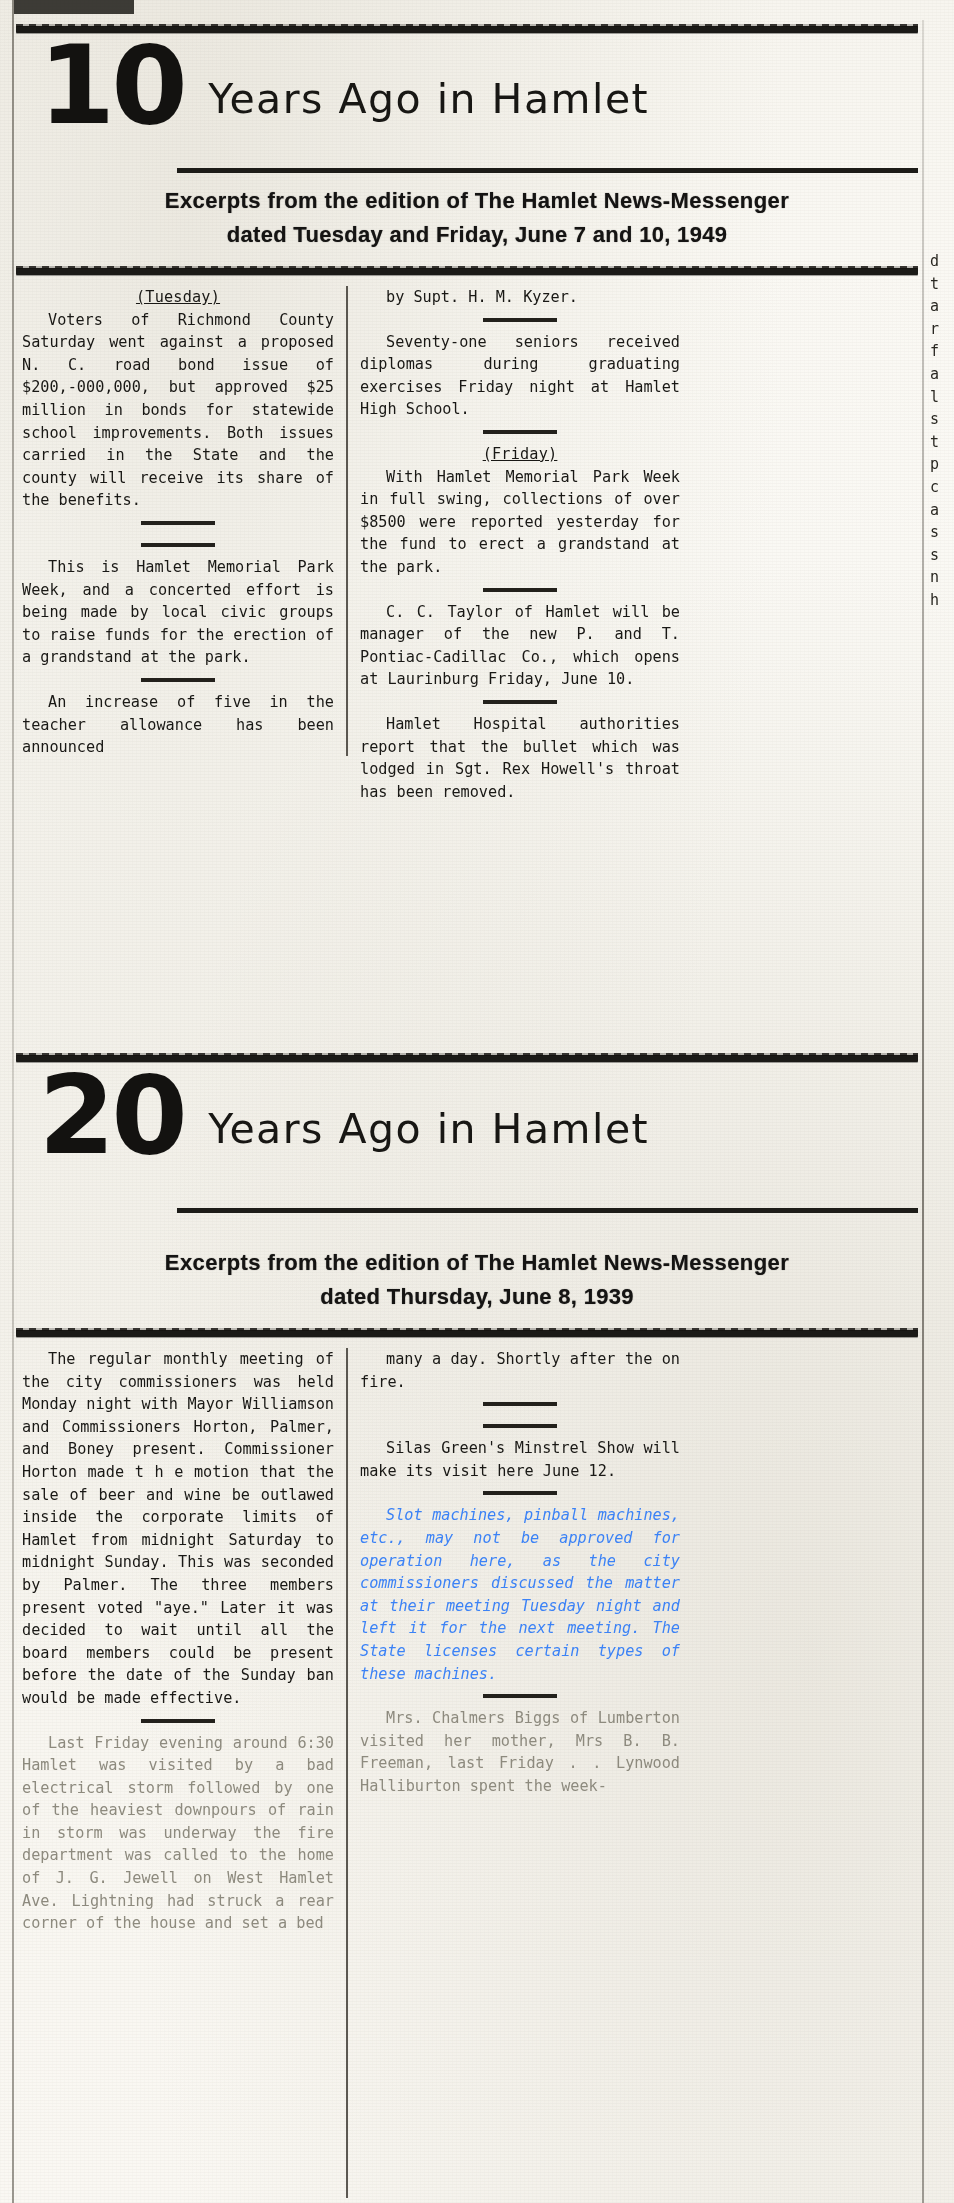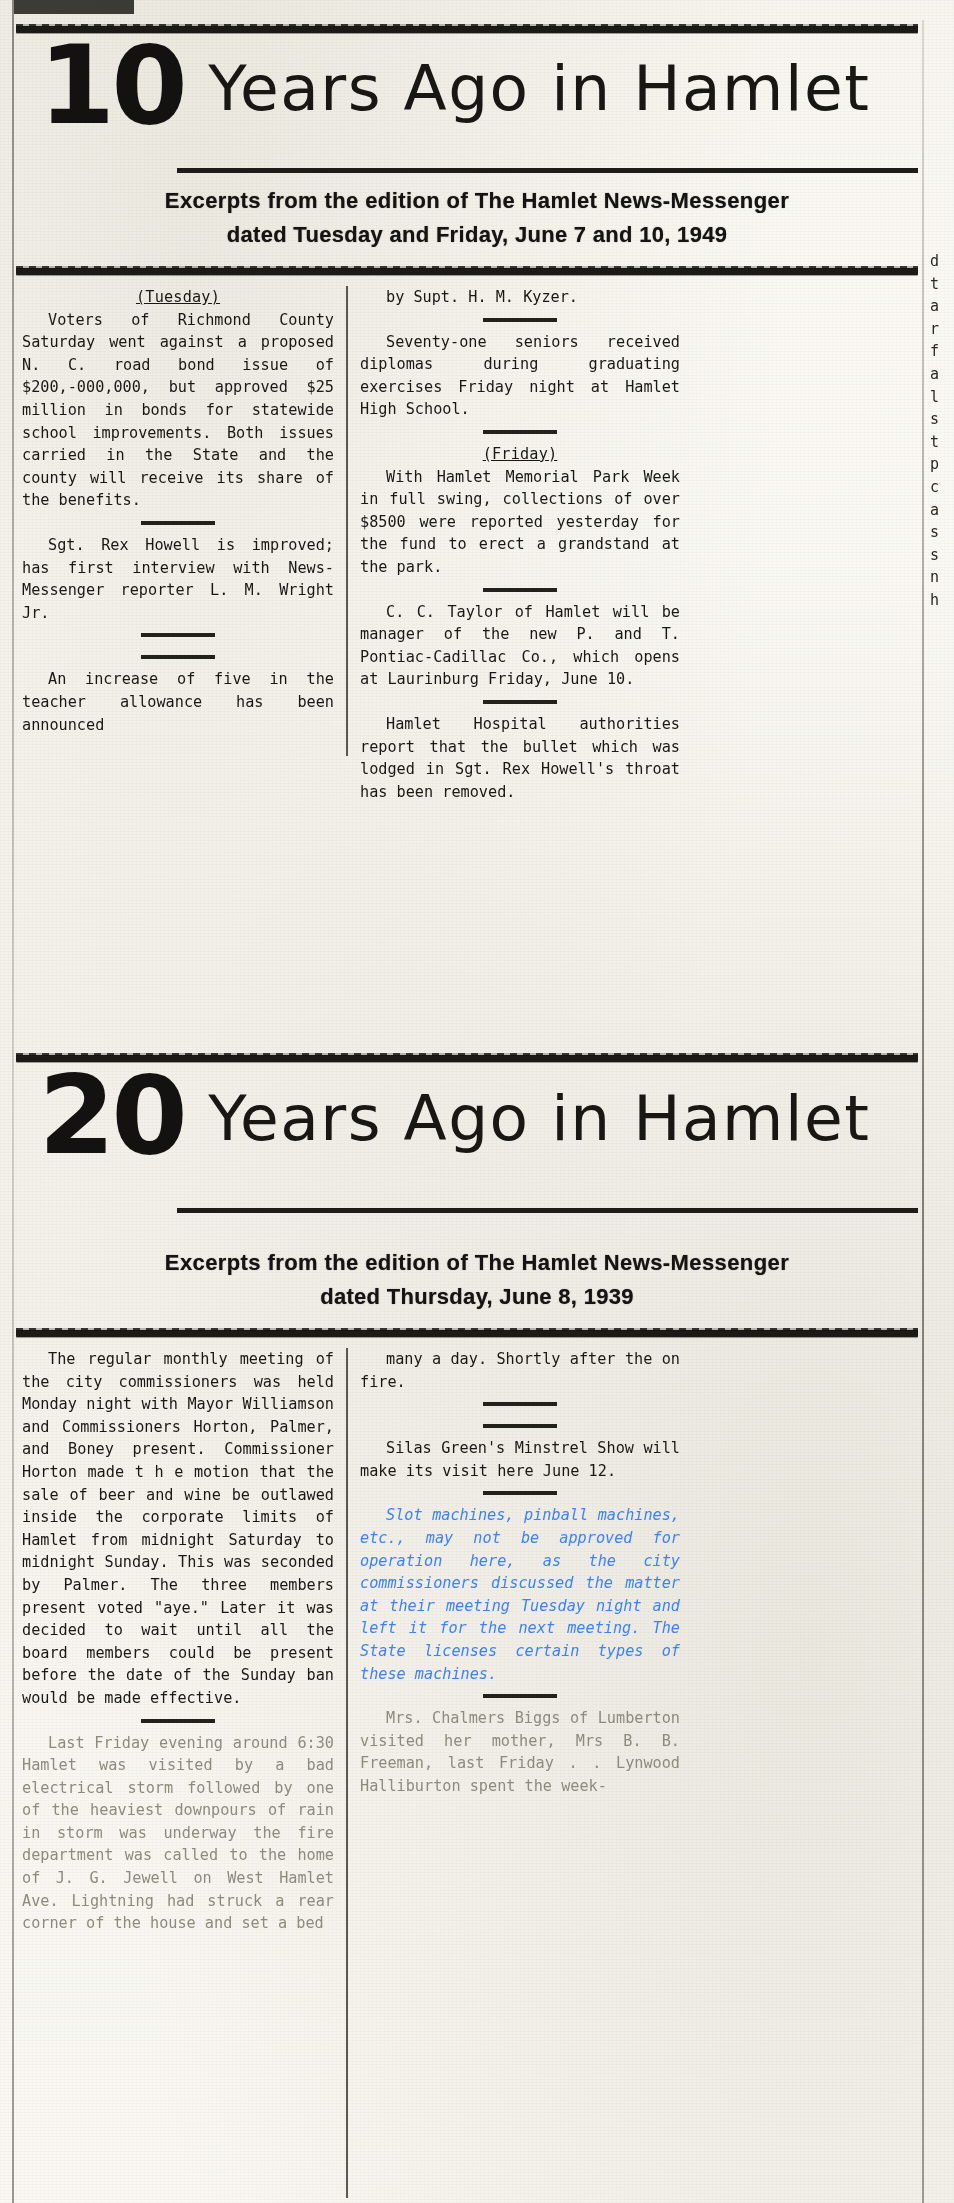--- a/index.html
+++ b/index.html
@@ -43,21 +43,21 @@
   
   .mast{position:absolute;display:flex;align-items:flex-end;}
   .mast .num{
     font-family:"DejaVu Sans",sans-serif;
     font-weight:700;font-size:108px;line-height:.82;
     color:#131210;letter-spacing:-4px;
     transform:scaleX(1.02);
   }
   .mast .words{
     font-family:"DejaVu Sans",sans-serif;
-    font-weight:400;font-size:63px;line-height:.95;
+    font-weight:400;font-size:41px;line-height:.95;
     color:#181714;letter-spacing:1.5px;
     margin-left:26px;padding-bottom:12px;
   }
   .subline{
     position:absolute;width:100%;text-align:center;
     font-family:Liberation Sans, sans-serif;
     font-weight:700;font-size:22px;letter-spacing:.4px;
     color:#151413;
     text-shadow:0 0 1px rgba(0,0,0,.55);
   }
@@ -127,24 +127,24 @@
 
   <div class="rule-heavy" style="left:16px;top:268px;width:902px;"></div>
 
   <div class="cols" style="left:22px;top:286px;width:900px;">
     <div class="col" style="width:312px;" id="a1c1">
         <p class="daylabel">(Tuesday)</p>
         <p>Voters of Richmond County Saturday went against a proposed N. C. road bond issue of $200,-000,000, but approved $25 million in bonds for statewide school improvements. Both issues carried in the State and the county will receive its share of the benefits.</p>
         <div class="sep">
           <i></i>
         </div>
-        <p>Sgt. Rex Howell is improved; has first interview with News-Messenger reporter L. M. Wright Jr.</p>
-        <div class="sep">
-          <i></i>
-        </div>
+        <div class="sep">
+          <i></i>
+        </div>
+        <p>This is Hamlet Memorial Park Week, and a concerted effort is being made by local civic groups to raise funds for the erection of a grandstand at the park.</p>
         <div class="sep">
           <i></i>
         </div>
         <p>An increase of five in the teacher allowance has been announced</p>
       </div>
     <div class="colrule" style="height:470px;"></div>
     <div class="col" style="width:320px;" id="a1c2">
         <p>by Supt. H. M. Kyzer.</p>
         <div class="sep">
           <i></i>

